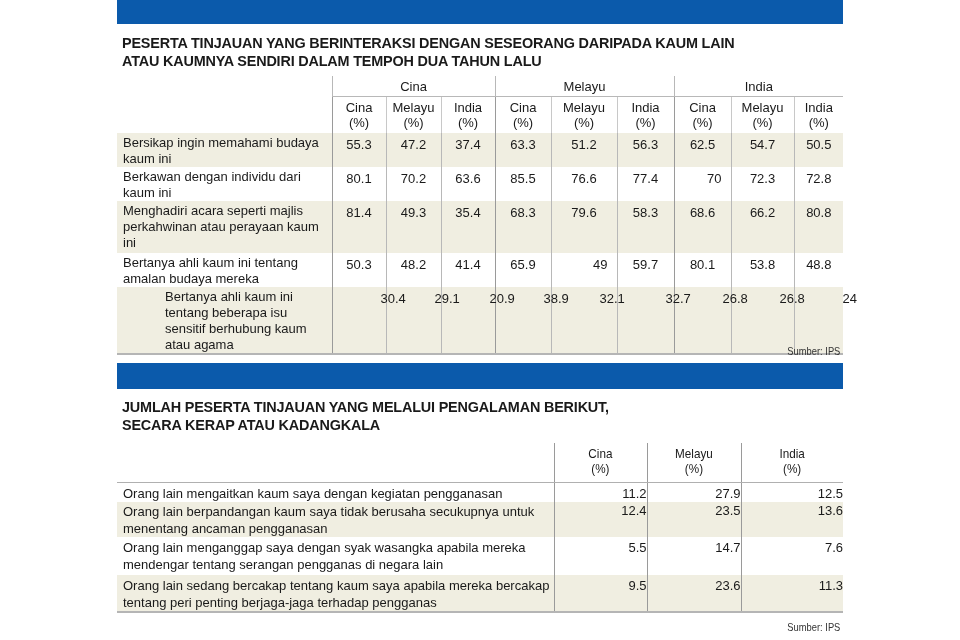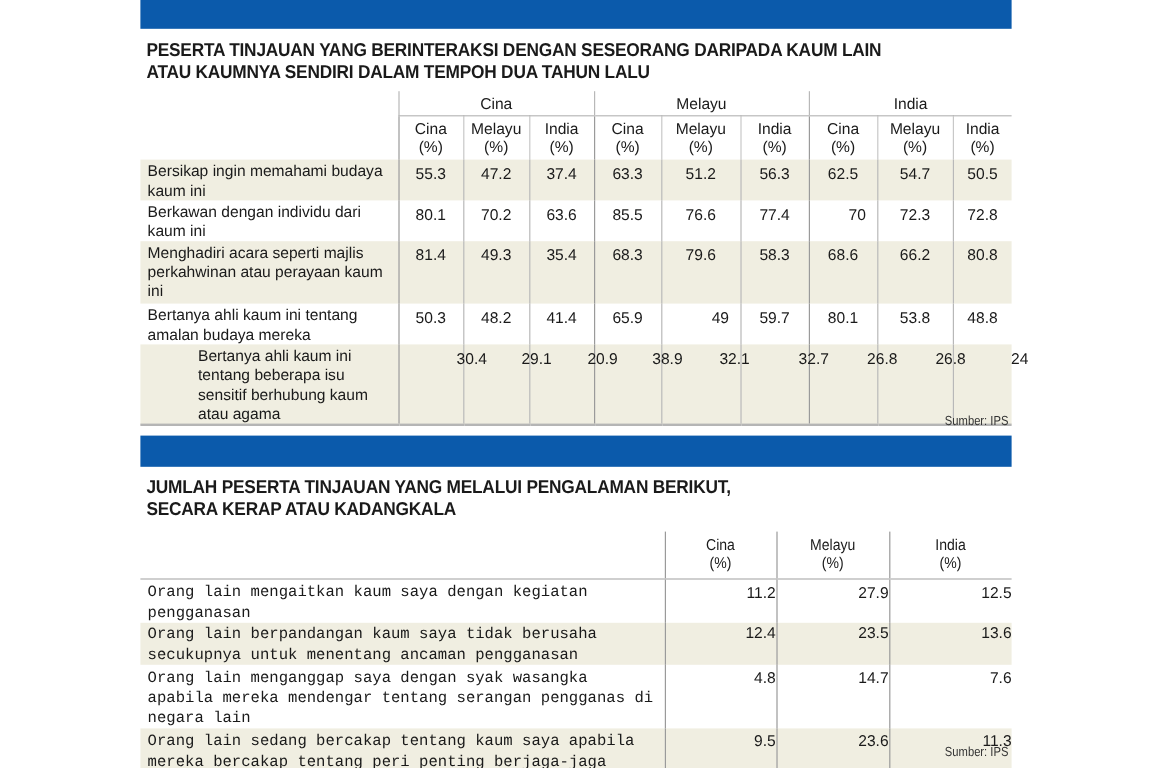--- a/index.html
+++ b/index.html
@@ -47,21 +47,21 @@
     .t1 tbody tr:last-child td { border-bottom: 2px solid #b5b5b5; }
     .t1 td.ra { text-align: right; padding-right: 9px; }
 
     
     .t2 { left: 117px; top: 443px; width: 726px; table-layout: fixed; }
     .t2 col.lab { width: 437px; } .t2 col.c1 { width: 93px; } .t2 col.c2 { width: 94px; } .t2 col.c3 { width: 102px; }
     .t2 th.sub { height: 39px; text-align: center; line-height: 15px; font-size: 13px; border-left: 1px solid #9a9a9a; border-bottom: 1px solid #b0b0b0; vertical-align: middle; padding-bottom: 2px; transform-origin: center; }
     .t2 th.sub span { display: inline-block; transform: scaleX(0.9); }
     .t2 th.empty { border-bottom: 1px solid #b0b0b0; }
     .t2 td { vertical-align: top; border-left: 1px solid #9a9a9a; text-align: right; line-height: 15px; padding-top: 3px; }
-    .t2 td.lab { border-left: none; text-align: left; padding: 2px 4px 0 6px; line-height: 17px; font-size: 13px; font-family: Liberation Mono, monospace; }
+    .t2 td.lab { border-left: none; text-align: left; padding: 2px 4px 0 6px; line-height: 17px; font-size: 13px; }
     .t2 tr.shade td { background: #f0eee1; }
     .t2 tr.r1 td { height: 20px; }
     .t2 tr.r2 td { height: 35px; padding-top: 1px; margin-left: 20px; }
     .t2 tr.r3 td { height: 38px; }
     .t2 tr.r4 td { height: 25px; }
     .t2 tbody tr:last-child td { border-bottom: 2px solid #b5b5b5; }
   </style>
 </head>
 <body>
 
@@ -228,21 +228,21 @@
       <td>12.5</td>
     </tr>
     <tr class="r2 shade">
       <td class="lab">Orang lain berpandangan kaum saya tidak berusaha secukupnya untuk menentang ancaman pengganasan</td>
       <td>12.4</td>
       <td>23.5</td>
       <td>13.6</td>
     </tr>
     <tr class="r3">
       <td class="lab">Orang lain menganggap saya dengan syak wasangka apabila mereka mendengar tentang serangan pengganas di negara lain</td>
-      <td>4.8</td>
+      <td>5.5</td>
       <td>14.7</td>
       <td>7.6</td>
     </tr>
     <tr class="r4 shade">
       <td class="lab">Orang lain sedang bercakap tentang kaum saya apabila mereka bercakap tentang peri penting berjaga-jaga terhadap pengganas</td>
       <td>9.5</td>
       <td>23.6</td>
       <td>11.3</td>
     </tr>
   </tbody>

